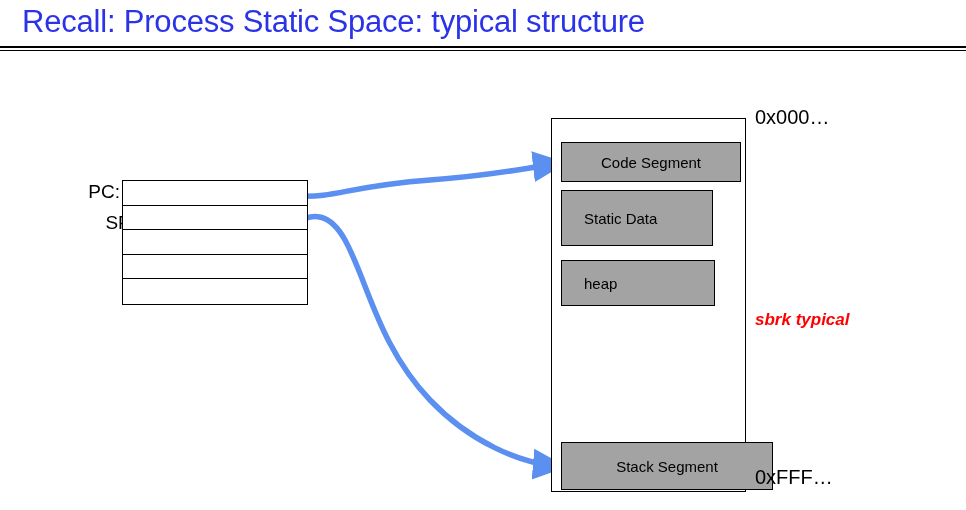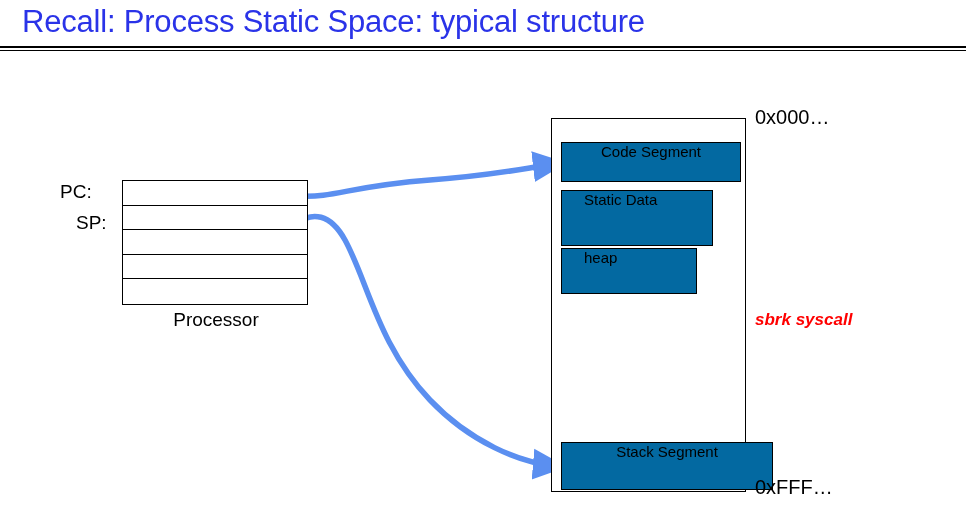--- a/index.html
+++ b/index.html
@@ -73,20 +73,21 @@
     height: 24.6px;
     box-sizing: border-box;
     border-bottom: 1.5px solid #000000;
   }
   .register-row.last { border-bottom: none; }
 
   .reg-label {
     position: absolute;
     font-size: 19px;
     color: #000000;
+    text-align: right;
     white-space: nowrap;
   }
   #reg-label-pc { left: 60px; top: 181px; width: 60px; }
   #reg-label-sp { left: 76px; top: 212px; width: 60px; }
 
   #processor-caption {
     position: absolute;
     left: 118px;
     top: 307px;
     width: 196px;
@@ -103,26 +104,27 @@
     top: 118px;
     width: 195px;
     height: 374px;
     border: 1.5px solid #000000;
     box-sizing: border-box;
     background: #ffffff;
   }
 
   .mem-block {
     position: absolute;
-    background: #0369a1;
+    background: #a3a3a3;
     border: 1.5px solid #000000;
     box-sizing: border-box;
     font-size: 15px;
     color: #000000;
     display: flex;
+    align-items: center;
   }
   .mem-block > span { display: block; }
 
   #block-code-segment {
     left: 561px;
     top: 142px;
     width: 180px;
     height: 40px;
     justify-content: center;
   }
@@ -130,22 +132,22 @@
     left: 561px;
     top: 190px;
     width: 152px;
     height: 56px;
     justify-content: flex-start;
   }
   #block-static-data > span { padding-left: 22px; }
 
   #block-heap {
     left: 561px;
-    top: 248px;
-    width: 136px;
+    top: 260px;
+    width: 154px;
     height: 46px;
     justify-content: flex-start;
   }
   #block-heap > span { padding-left: 22px; }
 
   #block-stack-segment {
     left: 561px;
     top: 442px;
     width: 212px;
     height: 48px;
@@ -153,21 +155,21 @@
   }
 
   
   .addr-label {
     position: absolute;
     font-size: 20px;
     color: #000000;
     white-space: nowrap;
   }
   #addr-top { left: 755px; top: 106px; }
-  #addr-bottom { left: 755px; top: 466px; margin-top: 10px; }
+  #addr-bottom { left: 755px; top: 466px; }
 
   #sbrk-label {
     position: absolute;
     left: 755px;
     top: 310px;
     font-size: 17px;
     font-weight: bold;
     font-style: italic;
     color: #ff0000;
     white-space: nowrap;
@@ -220,21 +222,20 @@
 
 <div id="register-file">
   <div class="register-row"></div>
   <div class="register-row"></div>
   <div class="register-row"></div>
   <div class="register-row"></div>
   <div class="register-row last"></div>
 </div>
 
 <div id="processor-caption">
-  <div>Processor</div>
 </div>
 
 <div id="address-space-frame"></div>
 
 <div id="block-code-segment" class="mem-block">
   <span>Code Segment</span>
 </div>
 
 <div id="block-static-data" class="mem-block">
   <span>Static Data</span>
@@ -245,13 +246,13 @@
 </div>
 
 <div id="block-stack-segment" class="mem-block">
   <span>Stack Segment</span>
 </div>
 
 <div id="addr-top" class="addr-label">0x000…</div>
 
 <div id="addr-bottom" class="addr-label">0xFFF…</div>
 
-<div id="sbrk-label">sbrk syscall</div>
+<div id="sbrk-label">sbrk typical</div>
 
 </body></html>

